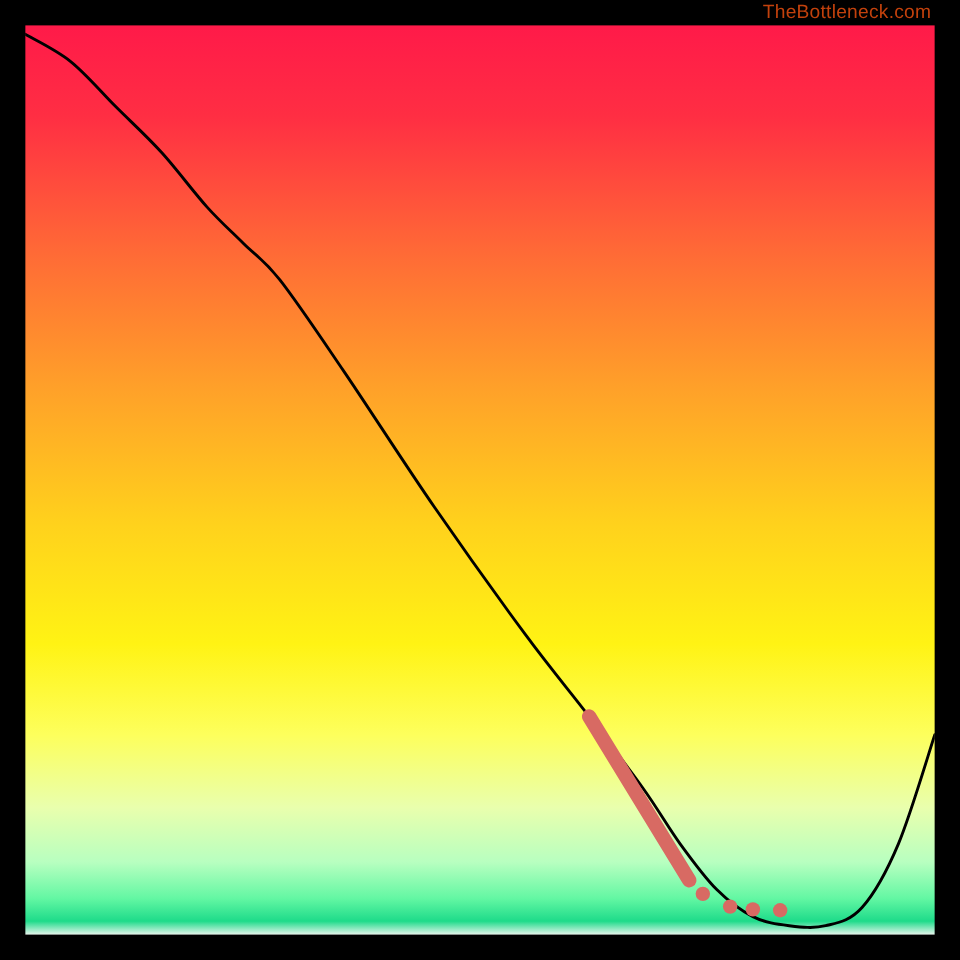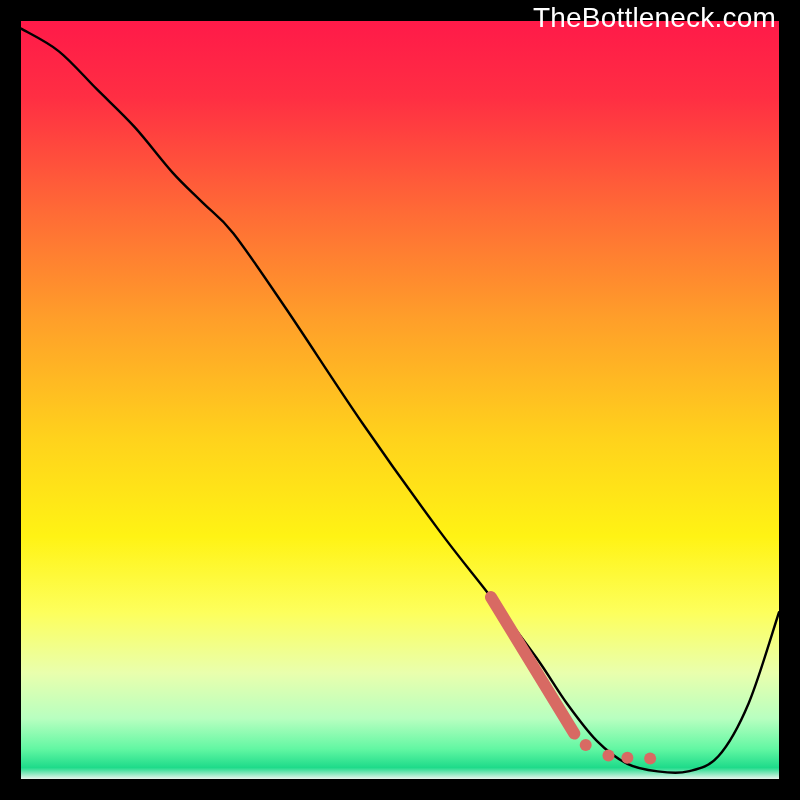--- a/index.html
+++ b/index.html
@@ -23,22 +23,22 @@
     position: absolute;
     left: 0;
     top: 0;
     width: 758px;
     height: 758px;
   }
   .watermark {
     position: absolute;
     top: 2px;
     right: 24px;
-    color: #ffffff;
-    font-size: 28px;
+    color: #c2410c;
+    font-size: 16px;
     font-weight: 400;
     letter-spacing: 0.2px;
     user-select: none;
   }
   svg { display: block; }
 </style>
 </head>
 <body>
 
 <div class="frame">

